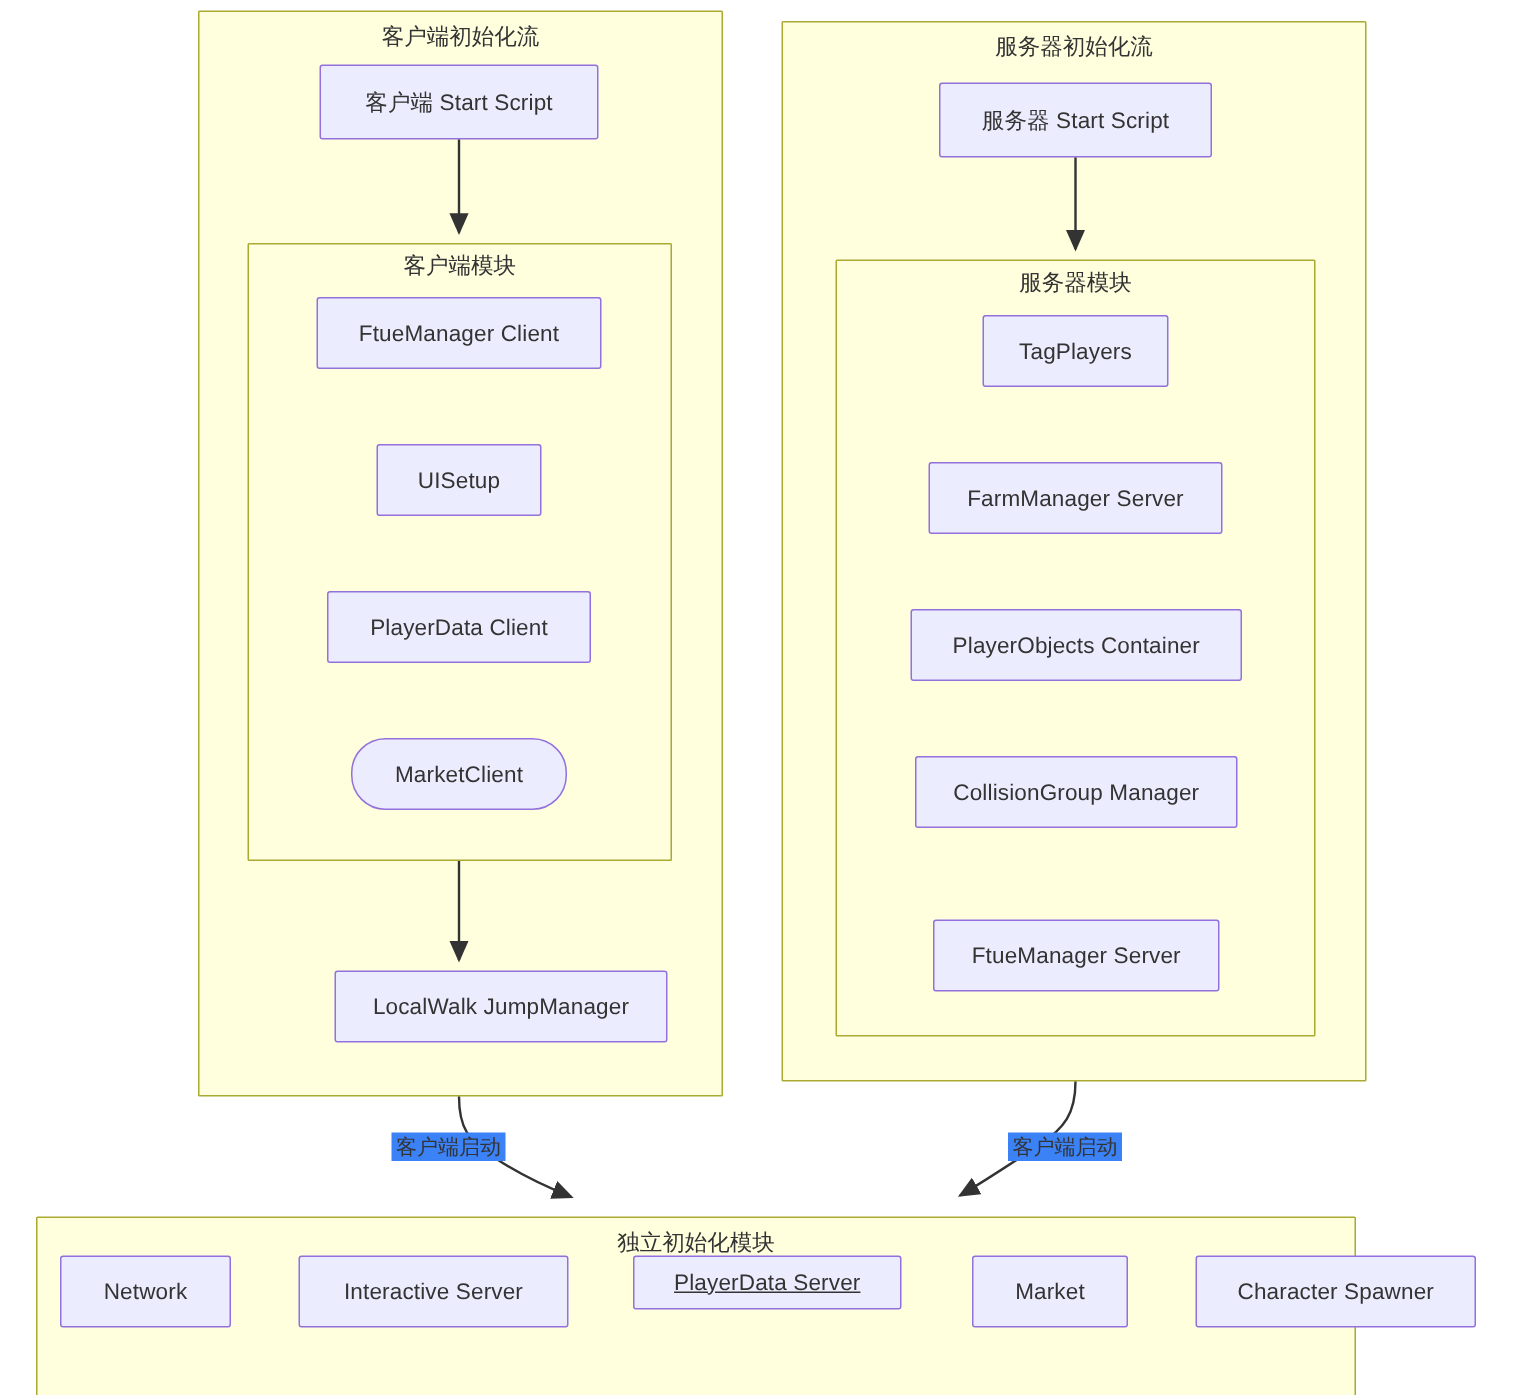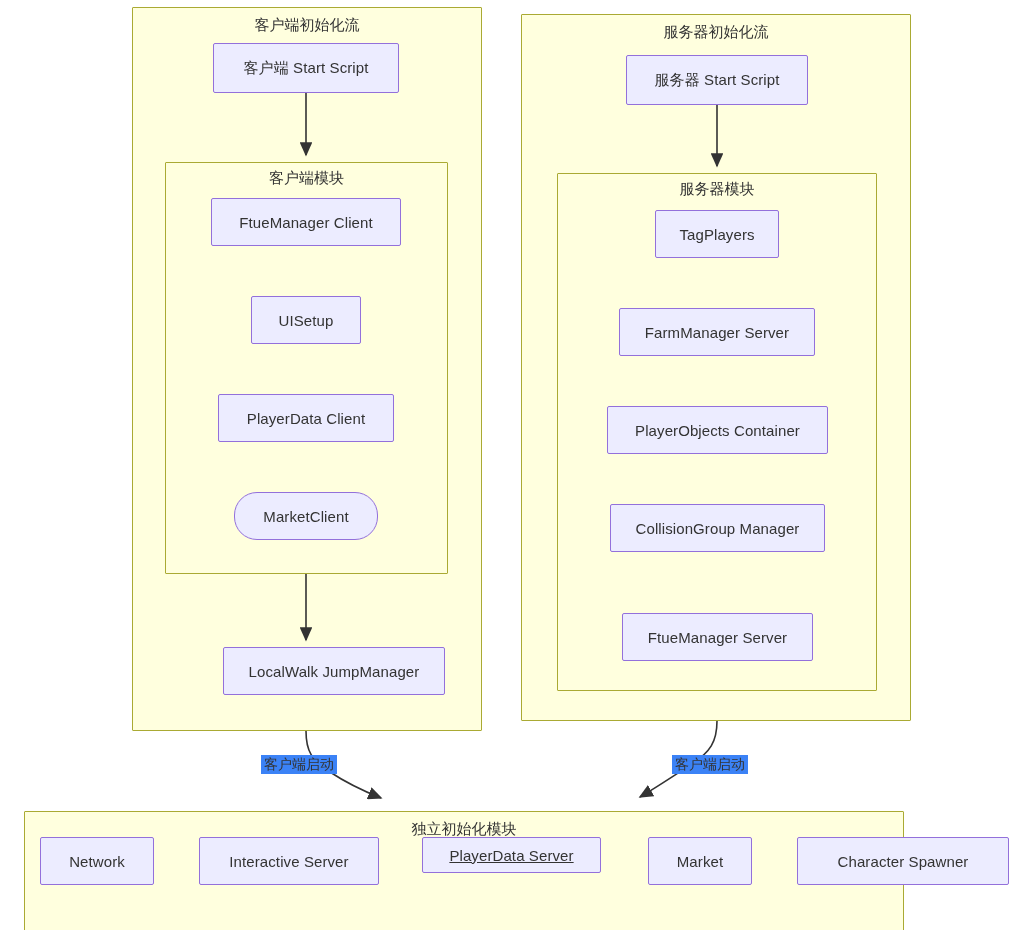--- a/index.html
+++ b/index.html
@@ -145,21 +145,21 @@
   </div>
   <div class="node" style="left:199px; top:837px; width:180px; height:48px;">
     <span>Interactive Server</span>
   </div>
   <div class="node" style="left:422px; top:837px; width:179px; height:36px;text-decoration:underline;">
     <span>PlayerData Server</span>
   </div>
   <div class="node" style="left:648px; top:837px; width:104px; height:48px;">
     <span>Market</span>
   </div>
-  <div class="node" style="left:797px; top:837px; width:212px; height:48px;">
+  <div class="node" style="left:797px; top:837px; width:187px; height:48px;">
     <span>Character Spawner</span>
   </div>
 
   <svg id="edge-layer" viewBox="0 0 1024 930" width="1024" height="930">
     <defs>
       <marker id="arrowhead" markerWidth="10" markerHeight="8" refX="8" refY="4" orient="auto" markerUnits="strokeWidth">
         <path d="M0,0 L9,4 L0,8 z" fill="#333333"></path>
       </marker>
     </defs>
 

